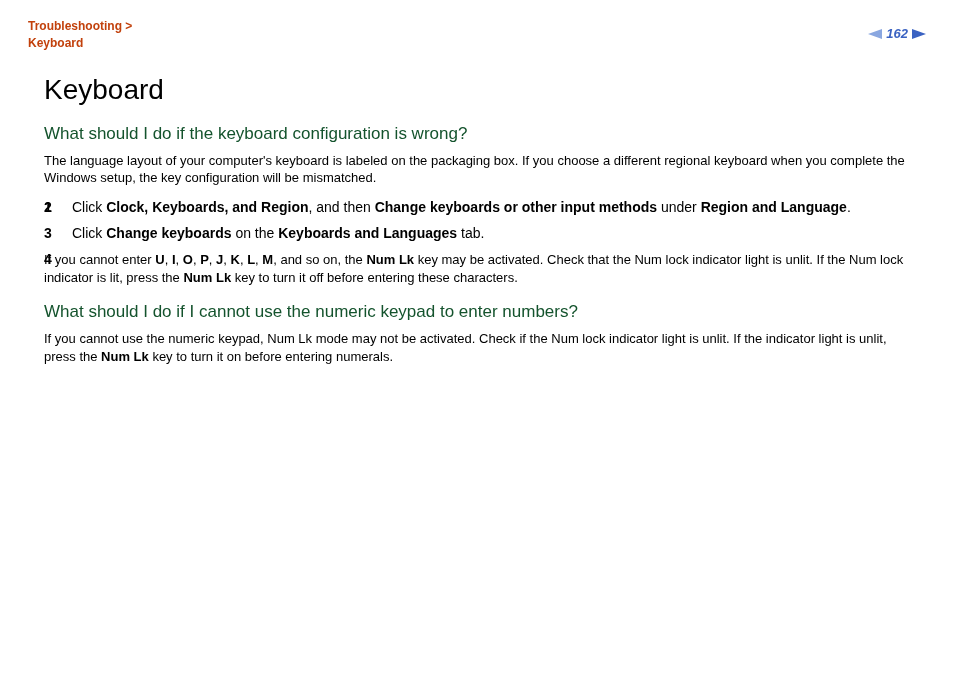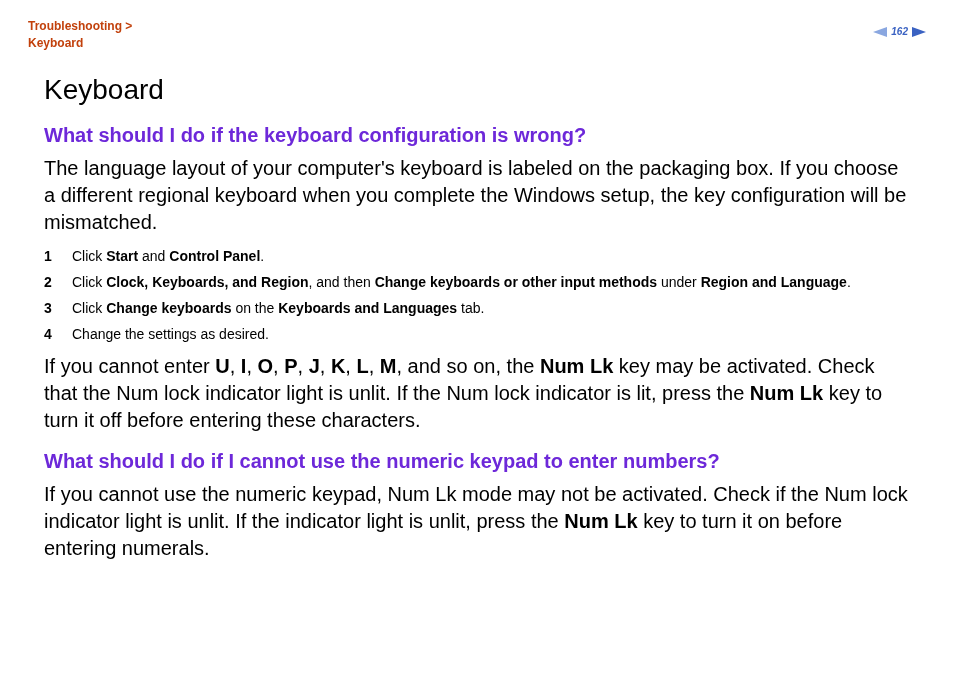--- a/index.html
+++ b/index.html
@@ -23,46 +23,46 @@
     color: #c2410c;
     line-height: 1.4;
   }
   .pager {
     display: flex;
     align-items: center;
     gap: 4px;
     margin-top: 8px;
   }
   .page-num {
-    font-size: 10px;
+    font-size: 13px;
     font-weight: bold;
     font-style: italic;
     color: #3a62c2;
   }
   .arrow-left, .arrow-right {
     display: inline-block;
   }
   .arrow-left svg, .arrow-right svg { display: block; }
   .content {
     padding: 16px 44px 20px 44px;
   }
   h1.title {
     font-size: 28px;
     font-weight: normal;
     margin-bottom: 18px;
   }
   h2.question {
-    font-size: 20px;
-    font-weight: bold;
-    color: #6d28d9;
+    font-size: 17px;
+    font-weight: normal;
+    color: #14532d;
     margin-top: 16px;
     margin-bottom: 8px;
   }
   p.body {
-    font-size: 20px;
+    font-size: 13px;
     line-height: 1.35;
     margin-bottom: 10px;
   }
   ol.steps {
     list-style: none;
     margin: 4px 0 8px 0;
   }
   ol.steps li {
     position: relative;
     padding-left: 28px;
@@ -100,23 +100,23 @@
     </span>
   </div>
 </div>
 
 <div class="content">
   <h1 class="title">Keyboard</h1>
 
   <h2 class="question">What should I do if the keyboard configuration is wrong?</h2>
   <p class="body">The language layout of your computer's keyboard is labeled on the packaging box. If you choose a different regional keyboard when you complete the Windows setup, the key configuration will be mismatched.</p>
   <ol class="steps">
-    <li><span class="num">1</span><span>Click <b>Start</b> and <b>Control Panel</b>.</span></li>
+    <li><span class="num">1</span></li>
     <li><span class="num">2</span><span>Click <b>Clock, Keyboards, and Region</b>, and then <b>Change keyboards or other input methods</b> under <b>Region and Language</b>.</span></li>
     <li><span class="num">3</span><span>Click <b>Change keyboards</b> on the <b>Keyboards and Languages</b> tab.</span></li>
-    <li><span class="num">4</span><span>Change the settings as desired.</span></li>
+    <li><span class="num">4</span></li>
   </ol>
 
   <p class="body">If you cannot enter <b>U</b>, <b>I</b>, <b>O</b>, <b>P</b>, <b>J</b>, <b>K</b>, <b>L</b>, <b>M</b>, and so on, the <b>Num Lk</b> key may be activated. Check that the Num lock indicator light is unlit. If the Num lock indicator is lit, press the <b>Num Lk</b> key to turn it off before entering these characters.</p>
 
   <h2 class="question">What should I do if I cannot use the numeric keypad to enter numbers?</h2>
   <p class="body">If you cannot use the numeric keypad, Num Lk mode may not be activated. Check if the Num lock indicator light is unlit. If the indicator light is unlit, press the <b>Num Lk</b> key to turn it on before entering numerals.</p>
 </div>
 
 </body></html>

